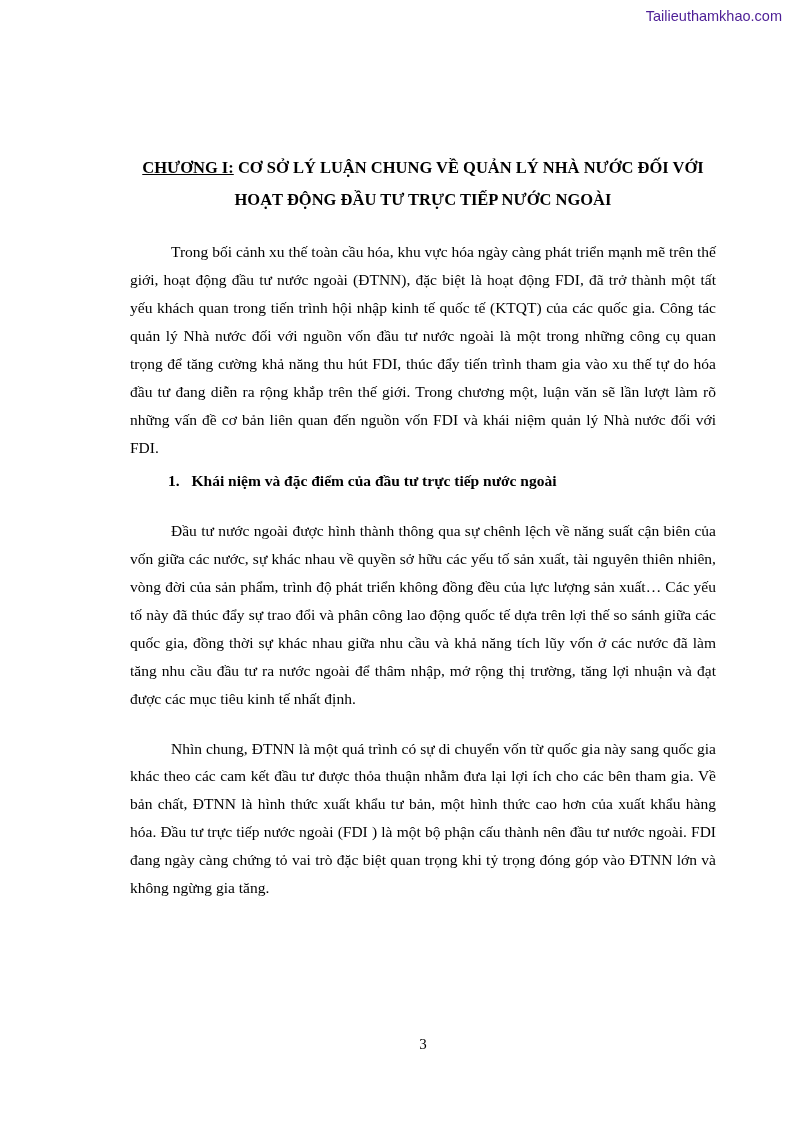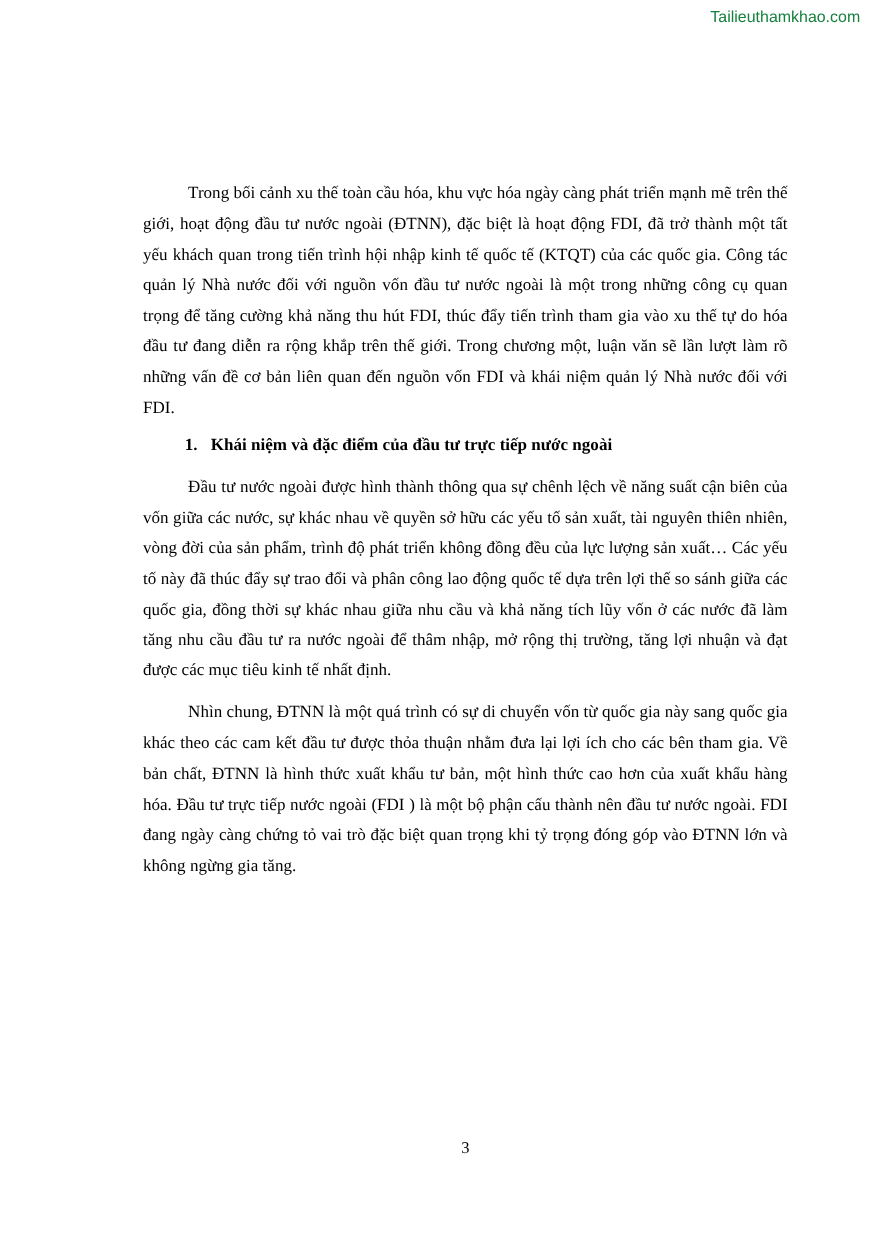--- a/index.html
+++ b/index.html
@@ -11,42 +11,42 @@
     overflow: hidden;
     font-family: "Liberation Serif", "DejaVu Serif", serif;
     color: #000000;
   }
   .watermark {
     position: absolute;
     top: 8px;
     right: 12px;
     font-family: "Liberation Sans", sans-serif;
     font-size: 14.5px;
-    color: #15803d;
+    color: #4c1d95;
   }
   .content {
     position: absolute;
     left: 130px;
     top: 152px;
     width: 586px;
     font-size: 15.5px;
     line-height: 1.8;
     text-align: justify;
   }
   .chapter-title {
     text-align: center;
     font-weight: bold;
     font-size: 16.5px;
     line-height: 1.95;
     margin-bottom: 8px;
   }
   .underlined { text-decoration: underline; }
   .para {
     text-indent: 41px;
-    margin-top: 10px;
+    margin-top: 22px;
   }
   .para-spaced { }
   .heading {
     font-weight: bold;
     margin-top: 6px;
   }
   .lvl-roman { padding-left: 22px; }
   .lvl-roman .marker { margin-right: 14px; }
   .lvl-num { padding-left: 38px; }
   .lvl-num .marker { margin-right: 8px; }
@@ -59,20 +59,27 @@
     font-size: 15px;
   }
 </style>
 </head>
 <body>
 
 <div class="watermark">Tailieuthamkhao.com</div>
 
 <div class="content">
 
+  <div class="chapter-title">
+    <div class="title-line">
+      <span class="underlined">CHƯƠNG I:</span>
+      <span>CƠ SỞ LÝ LUẬN CHUNG VỀ QUẢN LÝ NHÀ NƯỚC ĐỐI VỚI</span>
+    </div>
+    <div class="title-line">HOẠT ĐỘNG ĐẦU TƯ TRỰC TIẾP NƯỚC NGOÀI</div>
+  </div>
 
   <p class="para">Trong bối cảnh xu thế toàn cầu hóa, khu vực hóa ngày càng phát triển mạnh mẽ trên thế giới, hoạt động đầu tư nước ngoài (ĐTNN), đặc biệt là hoạt động FDI, đã trở thành một tất yếu khách quan trong tiến trình hội nhập kinh tế quốc tế (KTQT) của các quốc gia. Công tác quản lý Nhà nước đối với nguồn vốn đầu tư nước ngoài là một trong những công cụ quan trọng để tăng cường khả năng thu hút FDI, thúc đẩy tiến trình tham gia vào xu thế tự do hóa đầu tư đang diễn ra rộng khắp trên thế giới. Trong chương một, luận văn sẽ lần lượt làm rõ những vấn đề cơ bản liên quan đến nguồn vốn FDI và khái niệm quản lý Nhà nước đối với FDI.</p>
 
 
   <div class="heading lvl-num">
     <span class="marker">1.</span>
     <span>Khái niệm và đặc điểm của đầu tư trực tiếp nước ngoài</span>
   </div>
 
 

